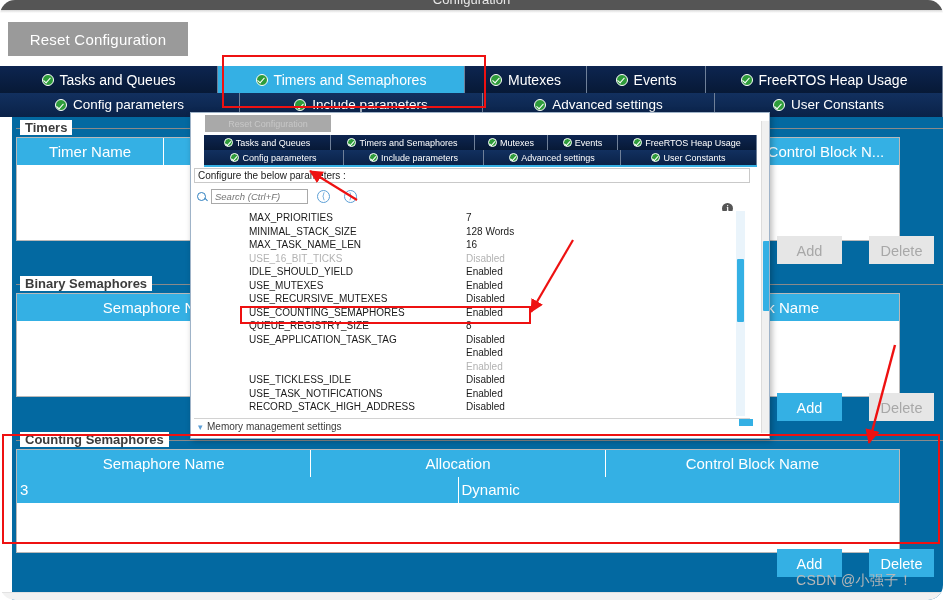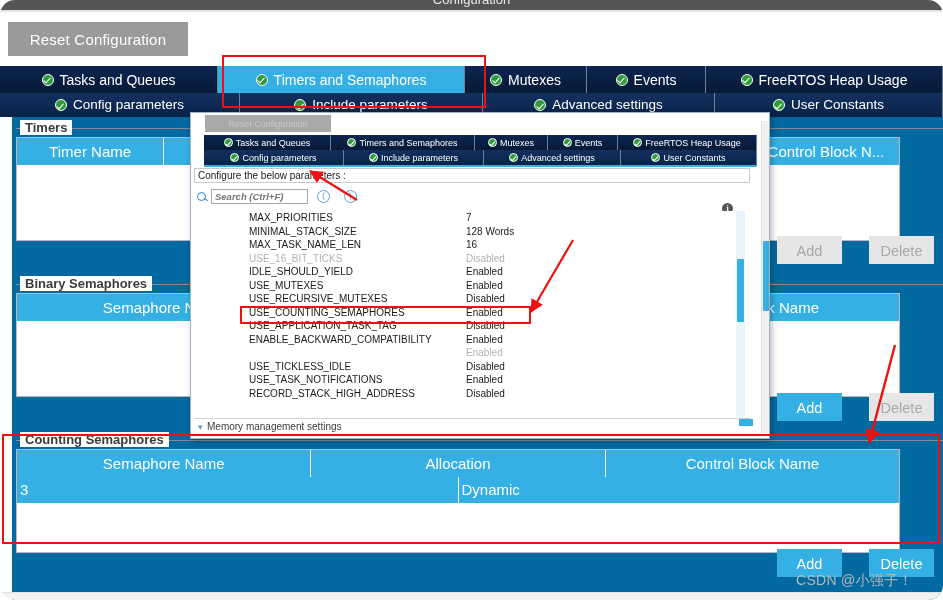--- a/index.html
+++ b/index.html
@@ -263,21 +263,20 @@
     position: absolute; left: 17px; top: 0;
     width: 97px; height: 15px;
     border: 1px solid #a9a9a9;
     background: #ffffff;
     color: #9a9a9a;
     font-size: 9.5px;
     font-style: italic;
     line-height: 13px;
     padding-left: 3px;
     font-family: "Liberation Sans", sans-serif;
-    font-weight: bold;
   }
   .navbtn {
     position: absolute; top: 1px;
     width: 13px; height: 13px;
     border: 1.2px solid #5c9fd6;
     border-radius: 50%;
     color: #5c9fd6;
     font-size: 9px;
     line-height: 11px;
     text-align: center;
@@ -572,25 +571,28 @@
         </div>
         <div class="prow">
           <span class="pname">USE_RECURSIVE_MUTEXES</span>
           <span class="pval">Disabled</span>
         </div>
         <div class="prow">
           <span class="pname">USE_COUNTING_SEMAPHORES</span>
           <span class="pval">Enabled</span>
         </div>
         <div class="prow">
+          <span class="pname">QUEUE_REGISTRY_SIZE</span>
+          <span class="pval">8</span>
+        </div>
+        <div class="prow">
           <span class="pname">USE_APPLICATION_TASK_TAG</span>
           <span class="pval">Disabled</span>
         </div>
         <div class="prow">
-          <span class="pname">ENABLE_BACKWARD_COMPATIBILITY</span>
           <span class="pval">Enabled</span>
         </div>
         <div class="prow dim">
           <span class="pval">Enabled</span>
         </div>
         <div class="prow">
           <span class="pname">USE_TICKLESS_IDLE</span>
           <span class="pval">Disabled</span>
         </div>
         <div class="prow">

